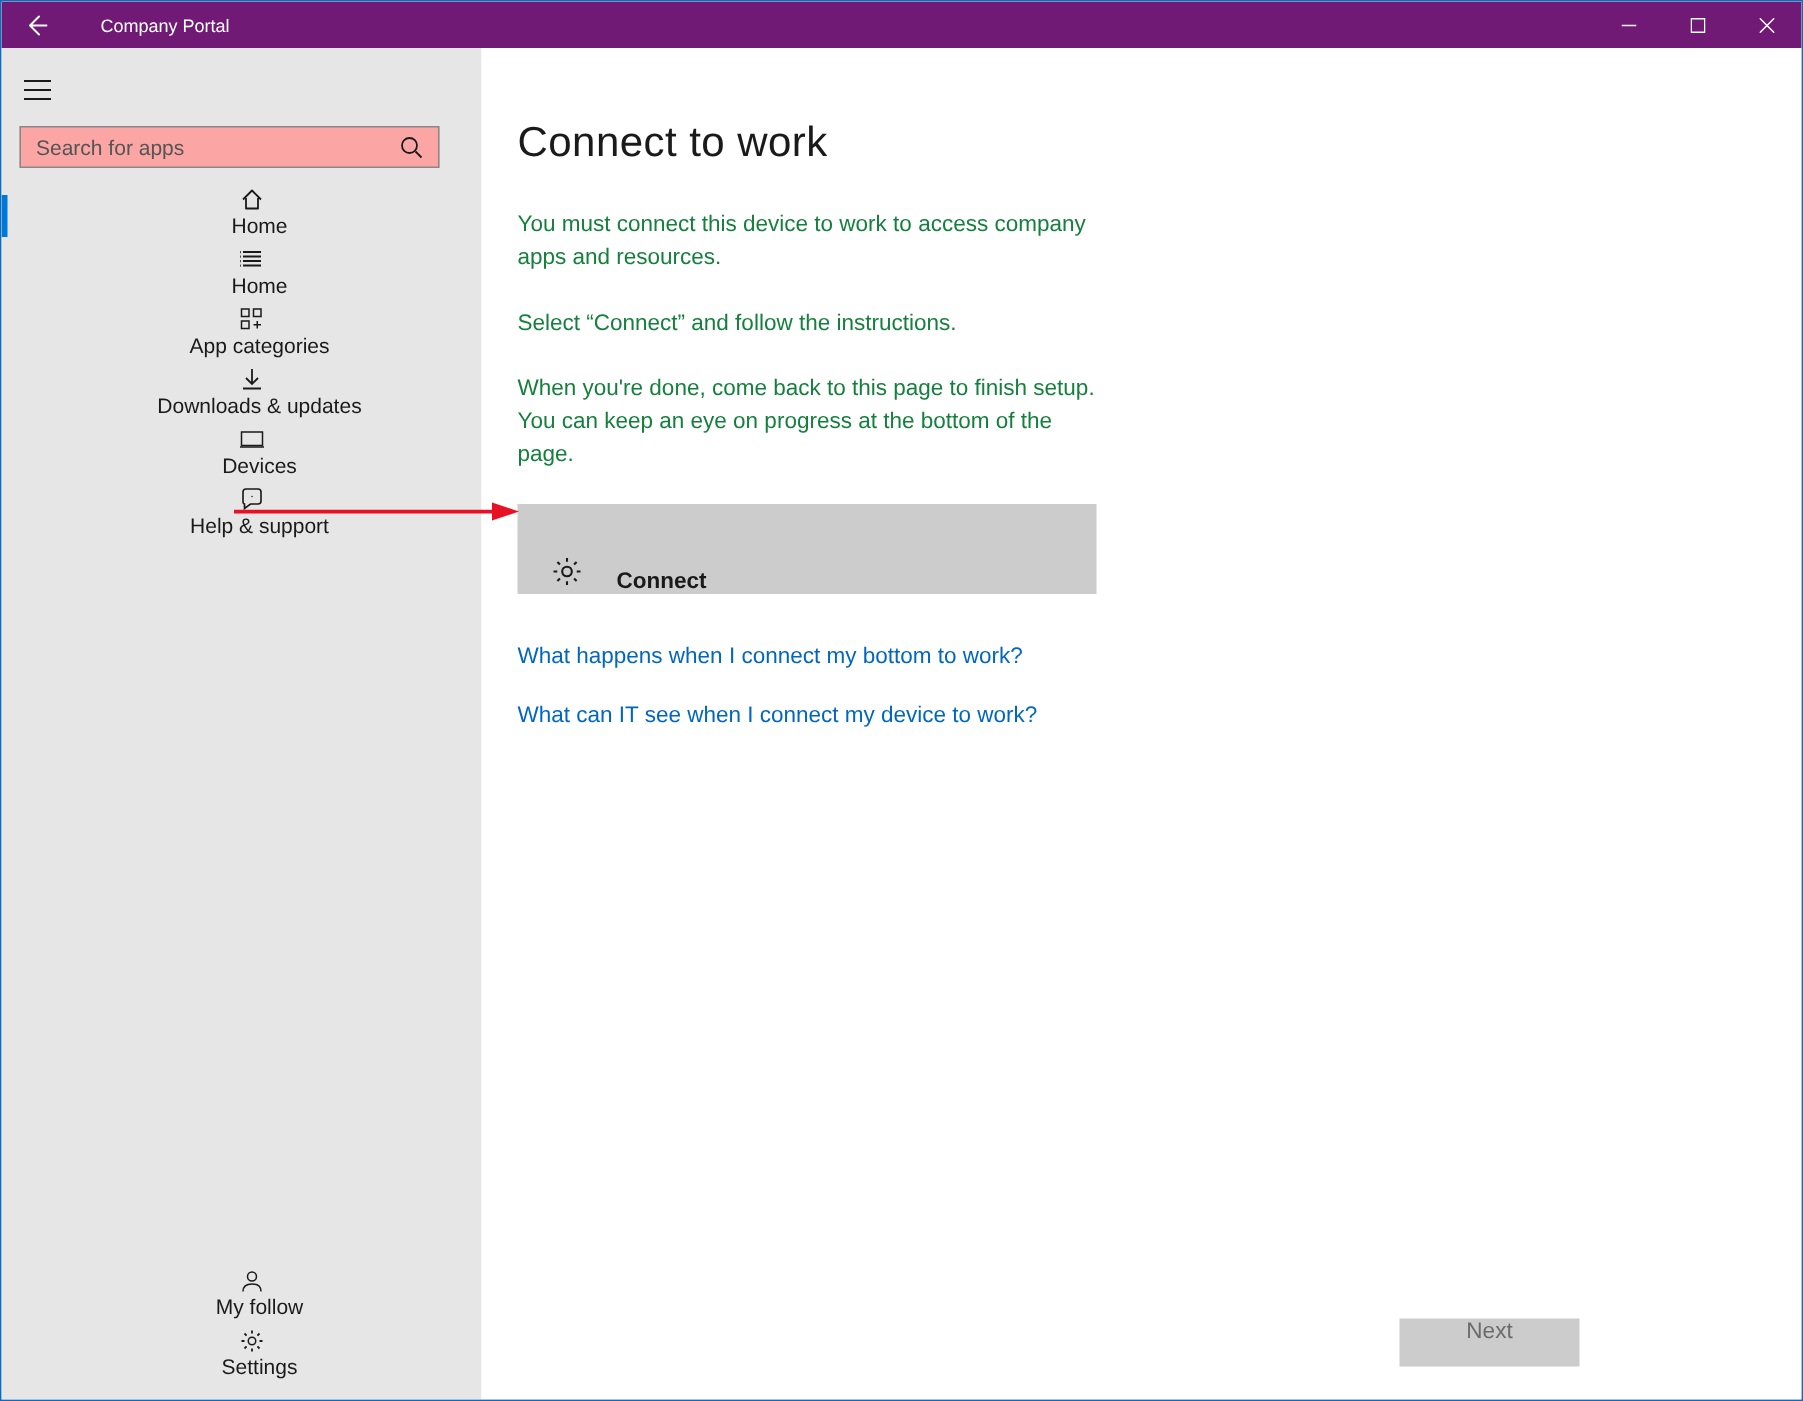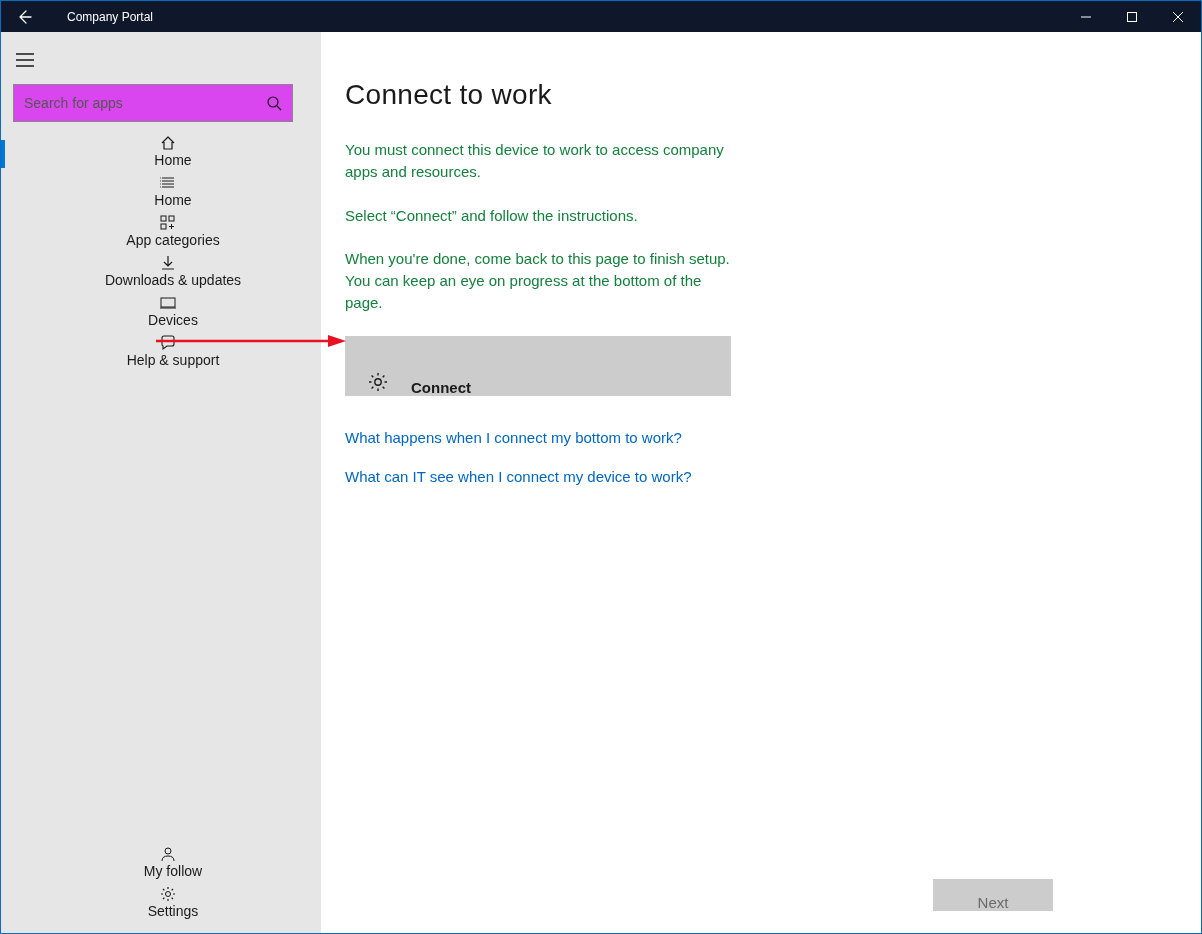--- a/index.html
+++ b/index.html
@@ -2,21 +2,21 @@
 <html><head>
 <meta charset="utf-8">
 <style>
   * { box-sizing: border-box; }
   html, body { margin: 0; padding: 0; font-family: "Segoe UI", Tahoma, sans-serif; font-size: 14px; color: #1a1a1a; }
   body { width: 1202px; height: 934px; border: 1px solid #0b6cbd; background: #fff; }
 
   
   .titlebar {
     height: 31px;
-    background: #0f172a;
+    background: #701a75;
     color: #fff;
     display: flex;
     align-items: center;
     justify-content: space-between;
     font-size: 12px;
     gap: 22px;
   }
   .titlebar-left { display: flex; align-items: center; height: 100%; }
   .titlebar-back {
     width: 46px; height: 100%;
@@ -36,22 +36,22 @@
     padding-top: 8px;
   }
   .hamburger {
     width: 48px; height: 40px;
     display: flex; align-items: center; justify-content: center;
   }
   .search-wrap {
     margin: 4px 28px 12px 12px;
     display: flex; align-items: center;
     border: 1px solid #888;
-    height: 38px;
-    background: #d946ef;
+    height: 28px;
+    background: #fca5a5;
   }
   .search-wrap input {
     flex: 1; border: none; outline: none; background: transparent;
     padding: 0 10px; font-size: 14px; color: #333;
   }
   .search-wrap input::placeholder { color: #555; }
   .search-icn { width: 36px; display: flex; align-items: center; justify-content: center; }
 
   .nav { list-style: none; margin: 0; padding: 0; flex: 1; }
   .nav li {
@@ -91,21 +91,21 @@
   .connect-btn .gear { margin-right: 22px; }
   .links a { color: #0067c0; text-decoration: none; font-size: 15px; }
   .links { line-height: 2.6; margin-top: 10px;}
 
   .next-btn {
     position: absolute;
     left: 612px; bottom: 22px;
     width: 120px; height: 32px;
     background: #cccccc;
     color: #6b6b6b;
-    display: flex; align-items: flex-end; justify-content: center;
+    display: flex; align-items: flex-start; justify-content: center;
     font-size: 15px;
   }
 
   
   .arrow-overlay {
     position: absolute; pointer-events: none;
     left: 156px; top: 333px; width: 190px; height: 16px;
   }
 
   svg .stroke { stroke: #1a1a1a; fill: none; }

